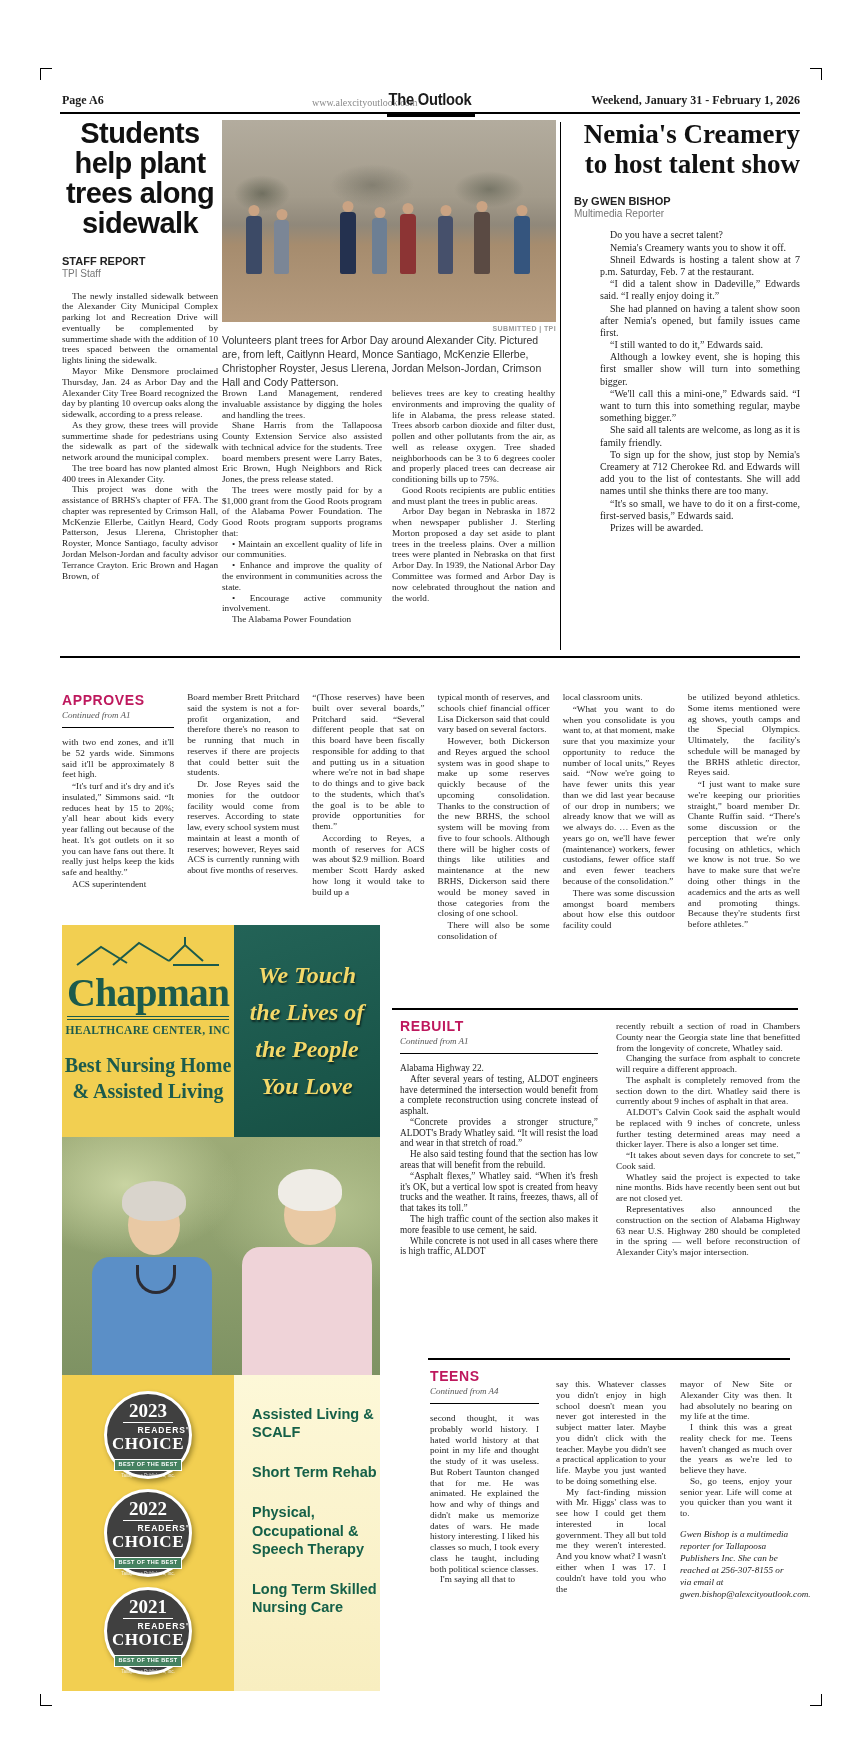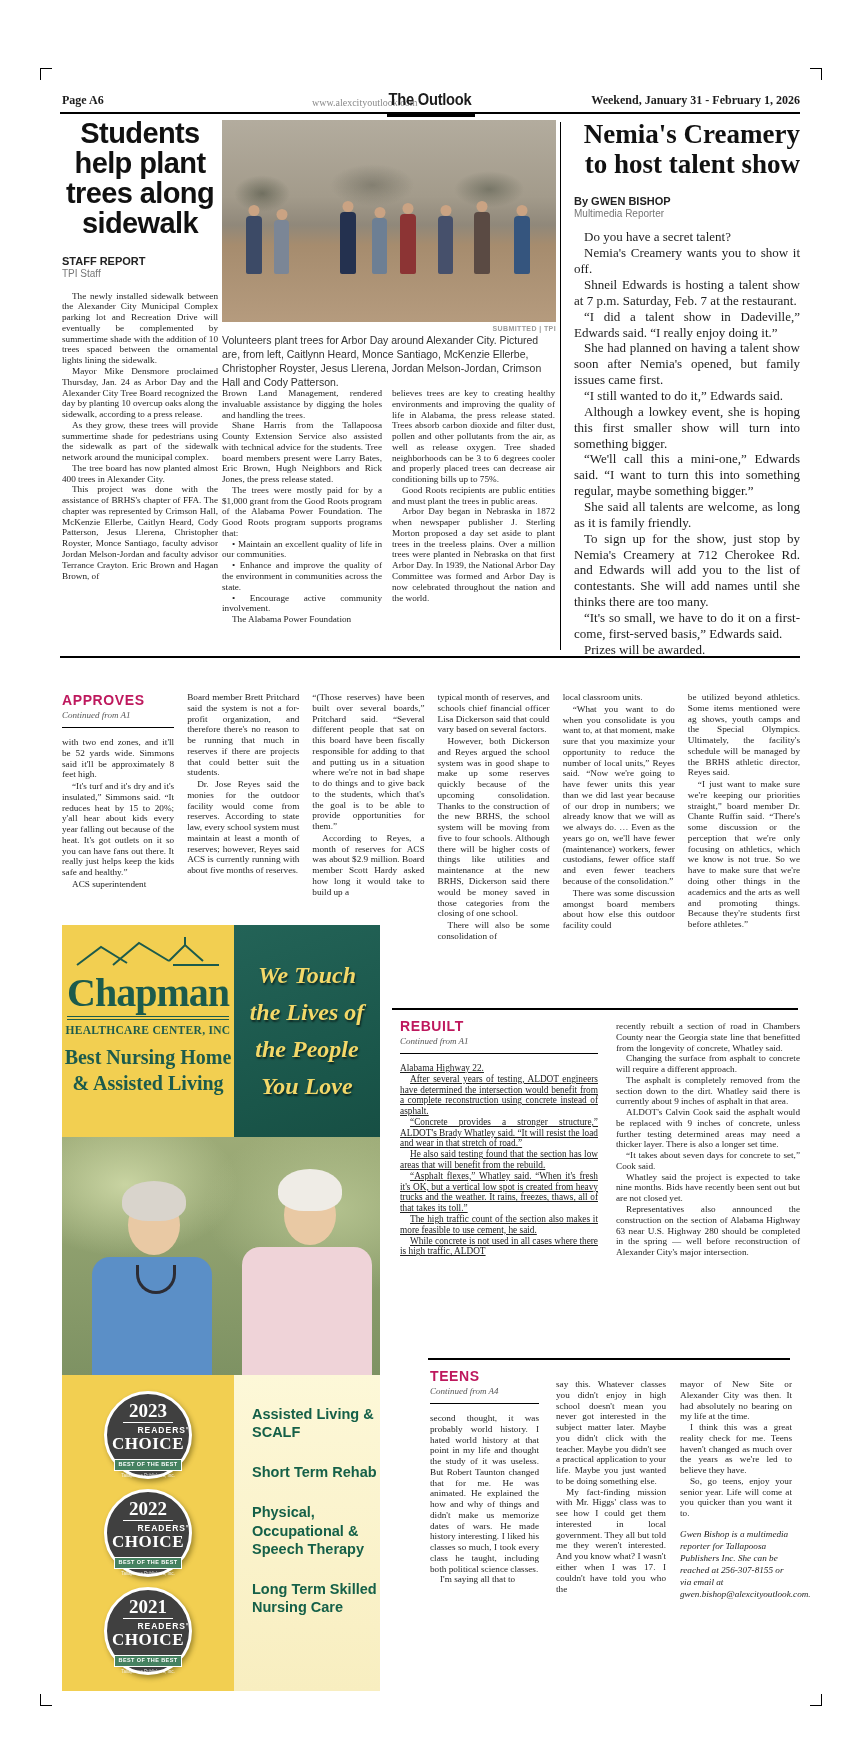--- a/index.html
+++ b/index.html
@@ -47,44 +47,44 @@
           font:700 7px "Liberation Sans",sans-serif;color:#999;letter-spacing:.4px;}
   .caption{position:absolute;left:222px;top:334px;width:334px;
            font:400 10.5px/1.32 "Liberation Sans",sans-serif;color:#333;}
   .mid1{position:absolute;left:222px;top:388px;width:160px;}
   .mid2{position:absolute;left:392px;top:388px;width:163px;}
   .vrule{position:absolute;left:560px;top:122px;width:1px;height:528px;background:#000;}
   
   .talent{position:absolute;left:574px;top:120px;width:226px;}
   .talent-head{font:700 27px/1.1 "Liberation Serif",serif;text-align:right;color:#111;}
   .talent-by{margin:16px 0 10px;}
-  .talent .newscol{font-size:13px;line-height:1.22;}
+  .talent .newscol{font-size:10px;line-height:1.22;margin-left:26px;}
   .toprule{position:absolute;left:60px;top:656px;width:740px;height:1.5px;background:#000;}
   
   .approves{position:absolute;left:62px;top:692px;width:738px;display:flex;gap:13px;}
   .approves .acol{flex:1 1 0;}
   .approves .newscol p{margin-bottom:1px;}
   
   .rb-rule{position:absolute;left:392px;top:1008px;width:406px;height:1.5px;background:#000;}
   .rb-c1{position:absolute;left:400px;top:1018px;width:198px;}
   .rb-c2{position:absolute;left:616px;top:1021px;width:184px;}
-  .rb-c1 .newscol,.rb-c2 .newscol{font-size:9.3px;line-height:1.16;text-decoration:underline;}
+  .rb-c1 .newscol,.rb-c2 .newscol{font-size:9.3px;line-height:1.16;}
   .tn-rule{position:absolute;left:428px;top:1358px;width:362px;height:1.5px;background:#000;}
   .tn-c1{position:absolute;left:430px;top:1368px;width:109px;}
   .tn-c2{position:absolute;left:556px;top:1379px;width:110px;}
   .tn-c3{position:absolute;left:680px;top:1379px;width:112px;}
   .tagline{font:italic 9.2px/1.3 "Liberation Serif",serif;margin-top:10px;text-align:left;}
   
   .ad{position:absolute;left:62px;top:925px;width:318px;height:766px;z-index:2;}
   .ad-rowA{display:flex;height:212px;}
   .ad-logo{width:172px;background:#f2cf51;text-align:center;padding-top:10px;box-sizing:border-box;}
   .chapman-word{display:inline-block;font:700 40px/1 "Liberation Serif",serif;color:#1c5b4c;
                 border-bottom:4px double #1c5b4c;padding-bottom:3px;letter-spacing:-1px;}
   .healthcare{font:700 11.5px "Liberation Serif",serif;color:#1c5b4c;letter-spacing:.3px;margin-top:4px;}
-  .best-nursing{font:700 20px/1.3 "Liberation Serif",serif;color:#1c5b4c;margin-top:8px;}
+  .best-nursing{font:700 20px/1.3 "Liberation Serif",serif;color:#1c5b4c;margin-top:16px;}
   .ad-slogan{width:146px;background:linear-gradient(160deg,#236357,#1a564a 70%,#174f44);
              display:flex;flex-direction:column;justify-content:center;}
   .ad-slogan p{font:italic 700 24px/1.55 "Liberation Serif",serif;color:#f3d869;margin:0;
                text-align:center;text-shadow:1px 2px 2px rgba(0,0,0,.55);}
   .ad-photo{position:relative;height:238px;overflow:hidden;
             background:radial-gradient(140px 90px at 20% 20%, #c9d4a2, transparent 80%),
                        radial-gradient(160px 110px at 85% 30%, #b3c18e, transparent 80%),
                        linear-gradient(#9dab77,#8a9c6b 60%,#7e9263);}
   .fig-head{position:absolute;border-radius:50%;background:#e9c9a4;}
   .fig-hair{position:absolute;border-radius:50% 50% 40% 40%;background:#d9d4cc;}

